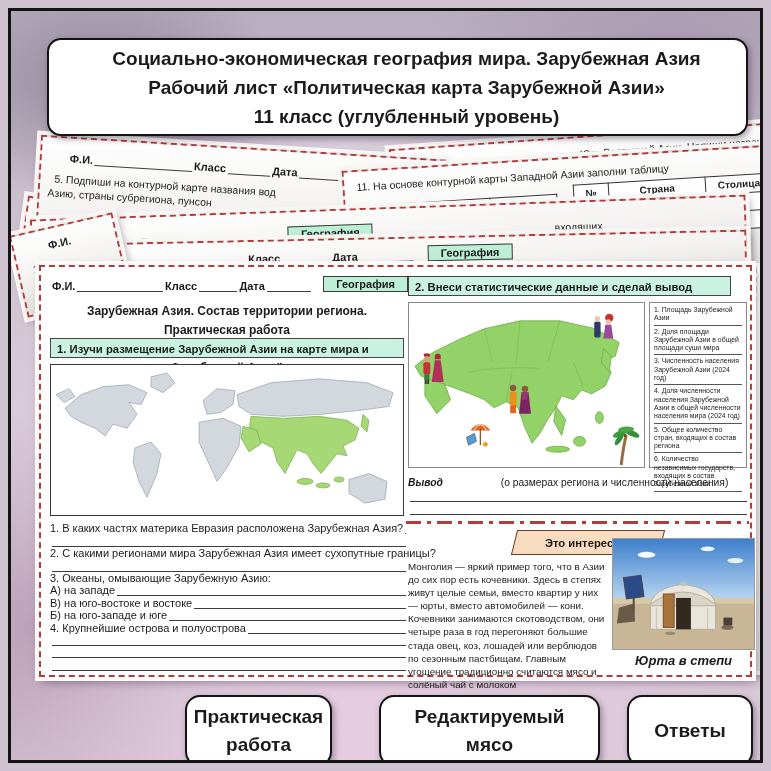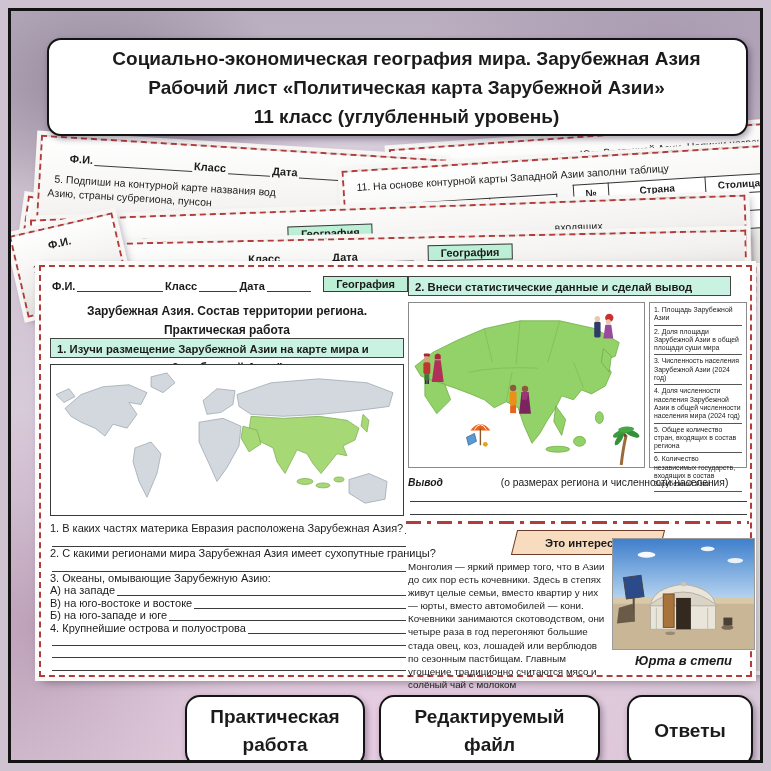--- a/index.html
+++ b/index.html
@@ -414,24 +414,24 @@
             <ellipse cx="58" cy="96" rx="5" ry="1.8" fill="#9a8a72"></ellipse>
             <ellipse cx="116" cy="90" rx="6" ry="2.5" fill="#7a6a55"></ellipse>
             <rect x="112" y="80" width="9" height="8" fill="#4a4038"></rect>
           </svg>
           <div class="yurt-cap">Юрта в степи</div>
         </div>
 
       </div>
     </div>
 
-    <div class="bb" style="left:174px;width:180px;">
+    <div class="bb" style="left:174px;width:147px;">
       <span>Практическая работа</span>
     </div>
     <div class="bb" style="left:368px;width:221px;">
-      <span>Редактируемый файл</span>
+      <span>Редактируемый мясо</span>
     </div>
     <div class="bb" style="left:616px;width:126px;">
       <span>Ответы</span>
     </div>
 
   </div>
 </div>
 
 </body></html>

